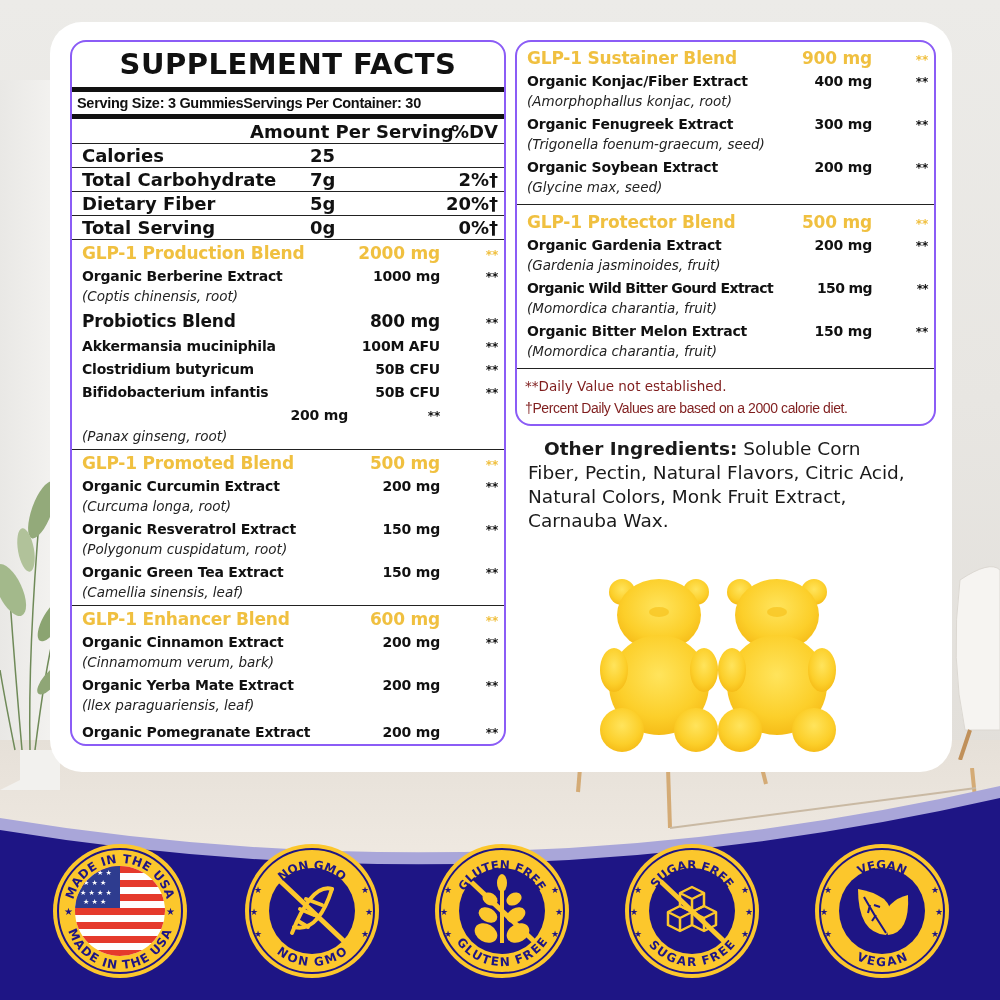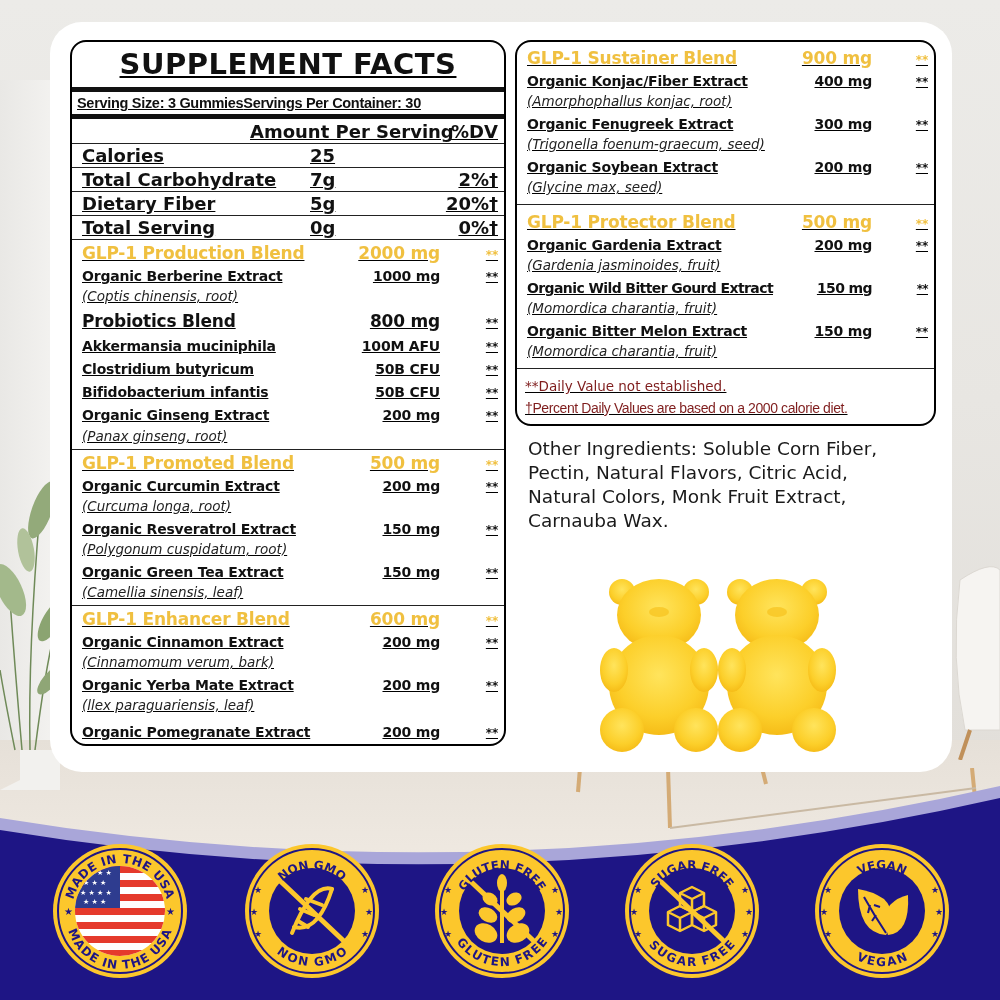--- a/index.html
+++ b/index.html
@@ -23,22 +23,22 @@
   .armchair { position: absolute; left: 950px; top: 560px; width: 50px; height: 200px; }
 
   
   .card {
     position: absolute; left: 50px; top: 22px; width: 902px; height: 750px;
     background: #ffffff; border-radius: 32px;
   }
 
   
   .facts-box {
-    position: absolute; border: 2px solid #000000; background: #fff;
-    border-radius: 16px; overflow: hidden; text-decoration: underline;
+    position: absolute; border: 2px solid #8b5cf6; background: #fff;
+    border-radius: 16px; overflow: hidden;
   }
   .facts-left { left: 70px; top: 40px; width: 436px; height: 706px; }
   .facts-right { left: 515px; top: 40px; width: 421px; height: 386px; }
 
   .sf-title {
     height: 45px; text-align: center;
     font-family: "DejaVu Sans", sans-serif; font-weight: bold;
     font-size: 29px; line-height: 45px; letter-spacing: 0.5px; color: #111;
   }
   .thick { height: 5px; background: #111; }
@@ -80,21 +80,21 @@
   .footnotes {
     padding: 6px 6px 0 8px; font-family: "DejaVu Sans", sans-serif; font-size: 13.5px; color: #7f1d1d;
     line-height: 22px;
   }
   .footnotes .f2 { font-size: 12.5px; letter-spacing: -0.4px; font-family: "Liberation Sans", sans-serif; font-size: 14px;}
 
   .other-ingredients {
     position: absolute; left: 528px; top: 437px; width: 380px;
     font-family: "DejaVu Sans", sans-serif; font-size: 18.5px; line-height: 24px; color: #1a1a1a;
   }
-  .other-ingredients b { font-weight: normal; }
+  .other-ingredients b { font-weight: bold; margin-left: 16px; }
 
   
   .bears { position: absolute; left: 600px; top: 570px; width: 240px; height: 185px; }
 
   
   .band { position: absolute; left: 0; top: 770px; width: 1000px; height: 230px; }
   .badges {
     position: absolute; left: 0; top: 843px; width: 1000px; height: 140px;
   }
   .badge {
@@ -200,21 +200,20 @@
       <span>Clostridium butyricum</span>
       <span class="amt">50B CFU</span>
       <span class="dv">**</span>
     </div>
     <div class="row item" style="line-height:22px">
       <span>Bifidobacterium infantis</span>
       <span class="amt">50B CFU</span>
       <span class="dv">**</span>
     </div>
     <div class="row item" style="line-height:22px">
-      <span>Organic Ginseng Extract</span>
       <span class="amt">200 mg</span>
       <span class="dv">**</span>
     </div>
     <div class="latin" style="margin-bottom:0">(Panax ginseng, root)</div>
   </div>
 
   <div class="section">
     <div class="row blend">
       <span>GLP-1 Promoted Blend</span>
       <span class="amt">500 mg</span>

